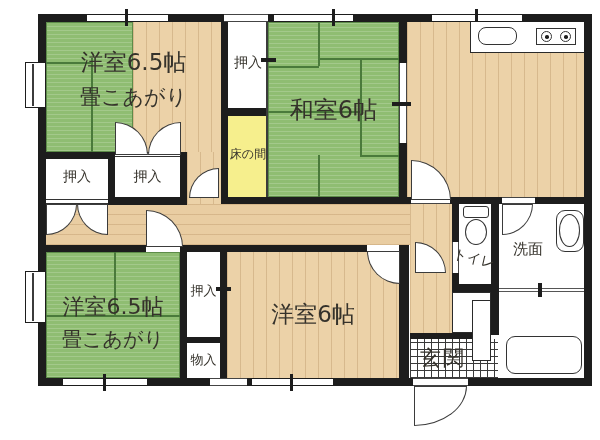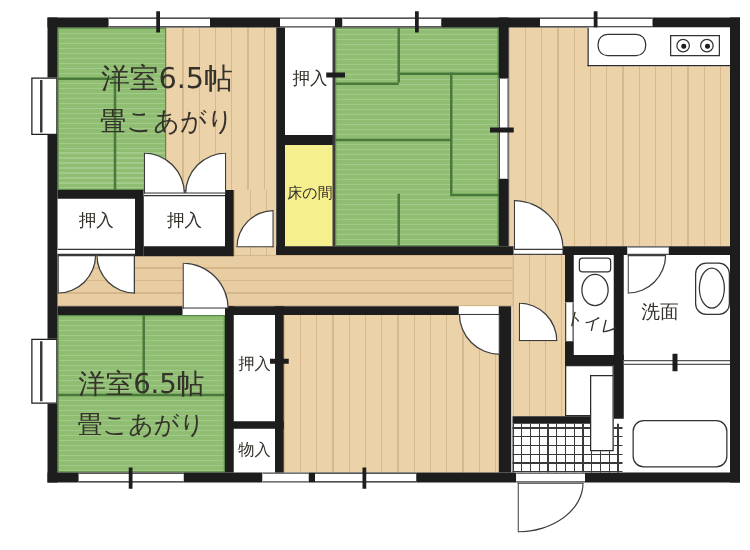--- a/index.html
+++ b/index.html
@@ -184,31 +184,34 @@
   <div class="fix" style="left:556px;top:210px;width:28px;height:42px;border-radius:9px;"></div>
   <div class="fix" style="left:559px;top:214px;width:21px;height:33px;border-radius:50%;"></div>
 
   <div class="fix" style="left:506px;top:336px;width:76px;height:38px;border-radius:9px;border-width:1.6px;"></div>
 
   <div class="cbox" style="left:472px;top:300px;width:19px;height:61px;"></div>
 
   <div class="lbl" style="left:46px;top:48px;width:175px;height:28px;font-size:23px;">洋室6.5帖</div>
   <div class="lbl" style="left:46px;top:84px;width:175px;height:26px;font-size:21px;">畳こあがり</div>
 
+  <div class="lbl" style="left:268px;top:96px;width:131px;height:28px;font-size:24px;">和室6帖</div>
 
 
   <div class="lbl" style="left:46px;top:294px;width:134px;height:26px;font-size:22px;">洋室6.5帖</div>
   <div class="lbl" style="left:46px;top:327px;width:134px;height:24px;font-size:20px;">畳こあがり</div>
 
+  <div class="lbl" style="left:227px;top:300px;width:172px;height:28px;font-size:23px;">洋室6帖</div>
 
   <div class="lbl" style="left:449px;top:250px;width:50px;height:18px;font-size:14px;transform:rotate(13deg);">トイレ</div>
 
   <div class="lbl" style="left:499px;top:241px;width:58px;height:17px;font-size:15px;">洗面</div>
 
 
+  <div class="lbl" style="left:412px;top:345px;width:62px;height:26px;font-size:21px;letter-spacing:2px;">玄関</div>
 
   <div class="lbl" style="left:227px;top:147px;width:42px;height:14px;font-size:12px;">床の間</div>
 
   <div class="lbl" style="left:228px;top:55px;width:40px;height:16px;font-size:14px;">押入</div>
   <div class="lbl" style="left:46px;top:169px;width:62px;height:16px;font-size:14px;">押入</div>
   <div class="lbl" style="left:115px;top:169px;width:65px;height:16px;font-size:14px;">押入</div>
   <div class="lbl" style="left:186px;top:283px;width:35px;height:16px;font-size:13px;">押入</div>
   <div class="lbl" style="left:186px;top:352px;width:35px;height:16px;font-size:13px;">物入</div>
 
 </div>

